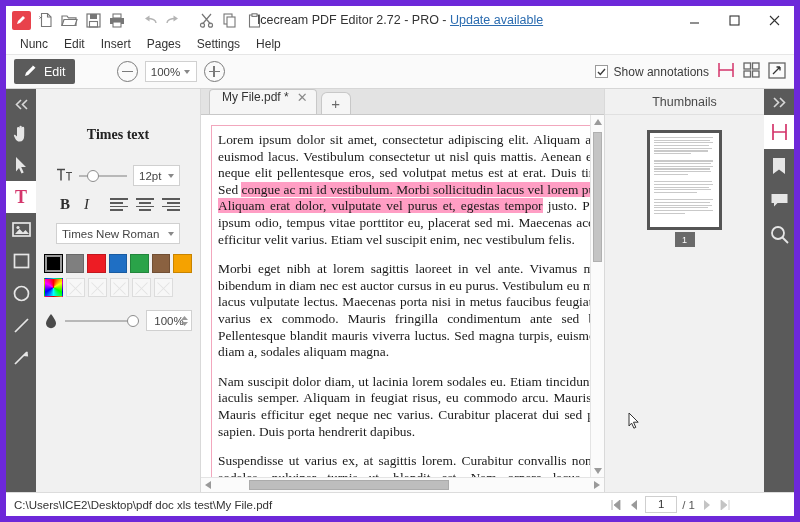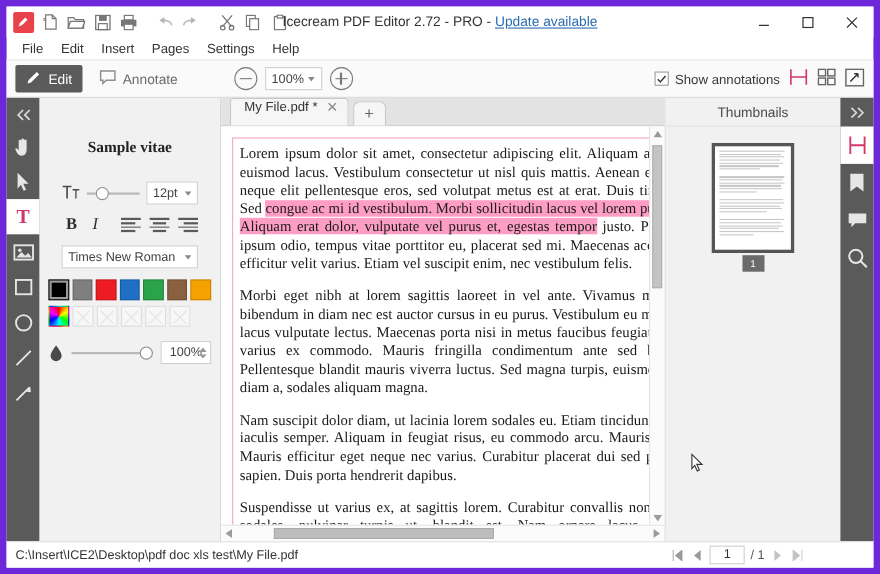--- a/index.html
+++ b/index.html
@@ -256,46 +256,38 @@
       </div>
       <div class="wbtn close">
         <svg width="11" height="11" viewBox="0 0 11 11">
             <path d="M1 1l9 9M10 1l-9 9" stroke="#333" stroke-width="1.1"></path>
           </svg>
       </div>
     </div>
   </div>
 
   <div class="menubar">
-    <div class="menuitem">File</div>
+    <div class="menuitem">Nunc</div>
     <div class="menuitem">Edit</div>
     <div class="menuitem">Insert</div>
     <div class="menuitem">Pages</div>
     <div class="menuitem">Settings</div>
     <div class="menuitem">Help</div>
   </div>
 
   <div class="maintool">
     <div class="modebtn active">
       <span>
         <svg width="15" height="15" viewBox="0 0 15 15">
             <path d="M2 13l1-3.2 7-7 2.2 2.2-7 7z" fill="#fff"></path>
             <path d="M10 2.8l2.2 2.2" stroke="#fff" stroke-width="1"></path>
           </svg>
       </span>
       <span>Edit</span>
     </div>
-    <div class="modebtn">
-      <span>
-        <svg width="16" height="15" viewBox="0 0 16 15">
-            <path d="M1.5 1.5h13v8.5h-8l-3 3v-3h-2z" fill="none" stroke="#8d8d8d" stroke-width="1.3"></path>
-          </svg>
-      </span>
-      <span>Annotate</span>
-    </div>
 
     <div class="zoomgrp">
       <div class="circbtn"></div>
       <div class="zoombox">
         <span>100%</span>
         <span class="cap"></span>
       </div>
       <div class="circbtn plus"></div>
     </div>
 
@@ -375,21 +367,21 @@
       </div>
       <div class="ltool">
         <svg width="17" height="17" viewBox="0 0 17 17">
             <path d="M2 15L14 3" stroke="#e6e6e6" stroke-width="1.7"></path>
             <path d="M14.5 2.5l.6 5-5-.6z" fill="#e6e6e6"></path>
           </svg>
       </div>
     </div>
 
     <div class="lpanel">
-      <div class="sample">Sample vitae</div>
+      <div class="sample">Times text</div>
 
       <div class="prow">
         <span>
           <svg width="17" height="15" viewBox="0 0 17 15">
               <path d="M1 2.5h8M5 2.5v11" stroke="#4a4a4a" stroke-width="1.5" fill="none"></path>
               <path d="M10 5.5h6M13 5.5v8" stroke="#4a4a4a" stroke-width="1.2" fill="none"></path>
             </svg>
         </span>
         <span class="slider">
           <span class="track"></span>
@@ -587,21 +579,21 @@
       <div class="rtool">
         <svg width="19" height="19" viewBox="0 0 19 19">
             <circle cx="8" cy="8" r="6" fill="none" stroke="#e6e6e6" stroke-width="1.8"></circle>
             <path d="M12.5 12.5L18 18" stroke="#e6e6e6" stroke-width="1.8"></path>
           </svg>
       </div>
     </div>
   </div>
 
   <div class="statusbar">
-    <span>C:\Insert\ICE2\Desktop\pdf doc xls test\My File.pdf</span>
+    <span>C:\Users\ICE2\Desktop\pdf doc xls test\My File.pdf</span>
     <span class="pagenav">
       <span class="navb">
         <svg width="10" height="10" viewBox="0 0 10 10">
             <path d="M1 0v10M9 0L3 5l6 5z" fill="#9a9a9a" stroke="#9a9a9a" stroke-width="0.8"></path>
           </svg>
       </span>
       <span class="navb">
         <svg width="8" height="10" viewBox="0 0 8 10">
             <path d="M7 0L1 5l6 5z" fill="#9a9a9a"></path>
           </svg>

